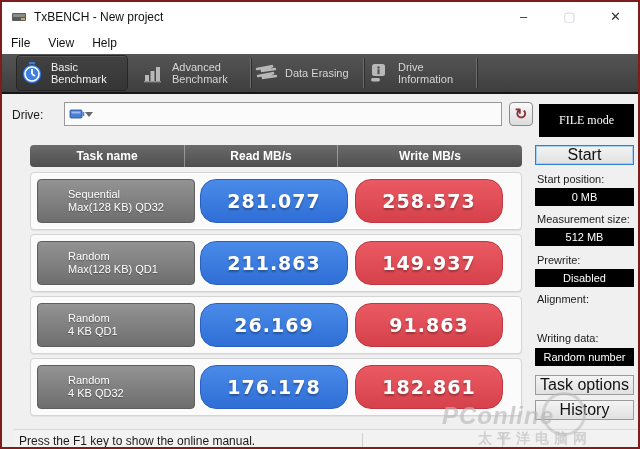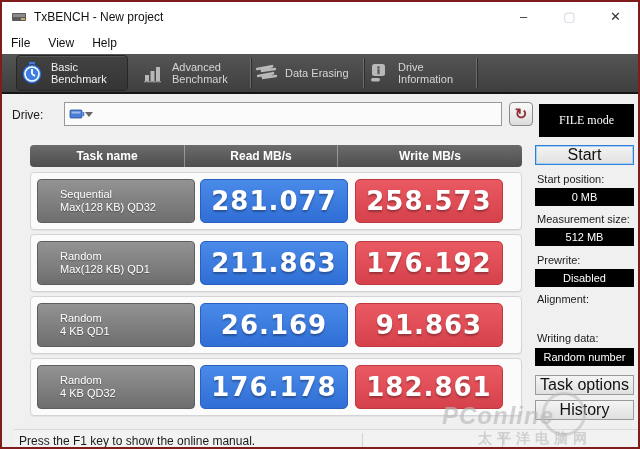--- a/index.html
+++ b/index.html
@@ -42,24 +42,24 @@
   
   .thead { position:absolute; left:28px; top:143px; width:492px; height:22px;
     background:linear-gradient(#6b6b6b,#4e4e4e); border-radius:4px; display:flex; color:#fff; font-size:12px; font-weight:bold; }
   .thead .hc { display:flex; align-items:center; justify-content:center; }
   .thead .hc.task { width:155px; border-right:1px solid rgba(255,255,255,0.35); }
   .thead .hc.read { width:153px; border-right:1px solid rgba(255,255,255,0.35); }
   .thead .hc.write { flex:1; }
   .trow { position:absolute; left:28px; width:492px; height:58px; background:#fbfbfb; border:1px solid #d4d4d4; border-radius:4px; box-shadow:0 1px 1px rgba(0,0,0,0.06); }
   .trow .taskbox { position:absolute; left:6px; top:6px; width:158px; height:44px; border-radius:4px;
     background:linear-gradient(#939393,#6e6e6e); border:1px solid #5e5e5e; color:#fff;
-    font-size:11px; line-height:13px; display:flex; flex-direction:column; justify-content:center; padding-left:22px;
+    font-size:11px; line-height:13px; display:flex; flex-direction:column; justify-content:center; padding-left:30px;
     text-shadow:0 1px 1px rgba(0,0,0,0.35); }
-  .valbox { position:absolute; top:6px; width:148px; height:44px; border-radius:5px; display:flex; align-items:center; justify-content:center;
-    color:#fff; font-family:"DejaVu Sans", sans-serif; font-weight:bold; font-size:26px; letter-spacing:1px;
+  .valbox { position:absolute; top:6px; width:148px; height:44px; border-radius:16px; display:flex; align-items:center; justify-content:center;
+    color:#fff; font-family:"DejaVu Sans", sans-serif; font-weight:bold; font-size:19px; letter-spacing:1px;
     text-shadow:0 2px 2px rgba(0,0,0,0.30); }
   .valbox.read { left:169px; background:linear-gradient(#4a8ae8,#2f6fd6); border:1px solid #2a5fc0; }
   .valbox.write { left:324px; background:linear-gradient(#ea5a62,#d6414b); border:1px solid #bf3740; }
   
   .side-label { position:absolute; left:535px; font-size:11px; color:#1a1a1a; }
   .side-box { position:absolute; left:533px; width:99px; height:18px; font-size:11px; }
   .lightbtn { position:absolute; left:533px; width:99px; height:20px; background:linear-gradient(#f4f4f4,#e0e0e0);
     border:1px solid #9a9a9a; display:flex; align-items:center; justify-content:center; font-size:16px; color:#111;text-align:right; }
   .lightbtn.start { border:1px solid #2f7fd6; box-shadow:0 0 0 1px #a8d0f0 inset; }
   
@@ -179,21 +179,21 @@
     <div class="valbox read">281.077</div>
     <div class="valbox write">258.573</div>
   </div>
 
   <div class="trow" style="top:232px;">
     <div class="taskbox">
       <div>Random</div>
       <div>Max(128 KB) QD1</div>
     </div>
     <div class="valbox read">211.863</div>
-    <div class="valbox write">176.192</div>
+    <div class="valbox write">149.937</div>
   </div>
 
   <div class="trow" style="top:294px;">
     <div class="taskbox">
       <div>Random</div>
       <div>4 KB QD1</div>
     </div>
     <div class="valbox read">26.169</div>
     <div class="valbox write">91.863</div>
   </div>

